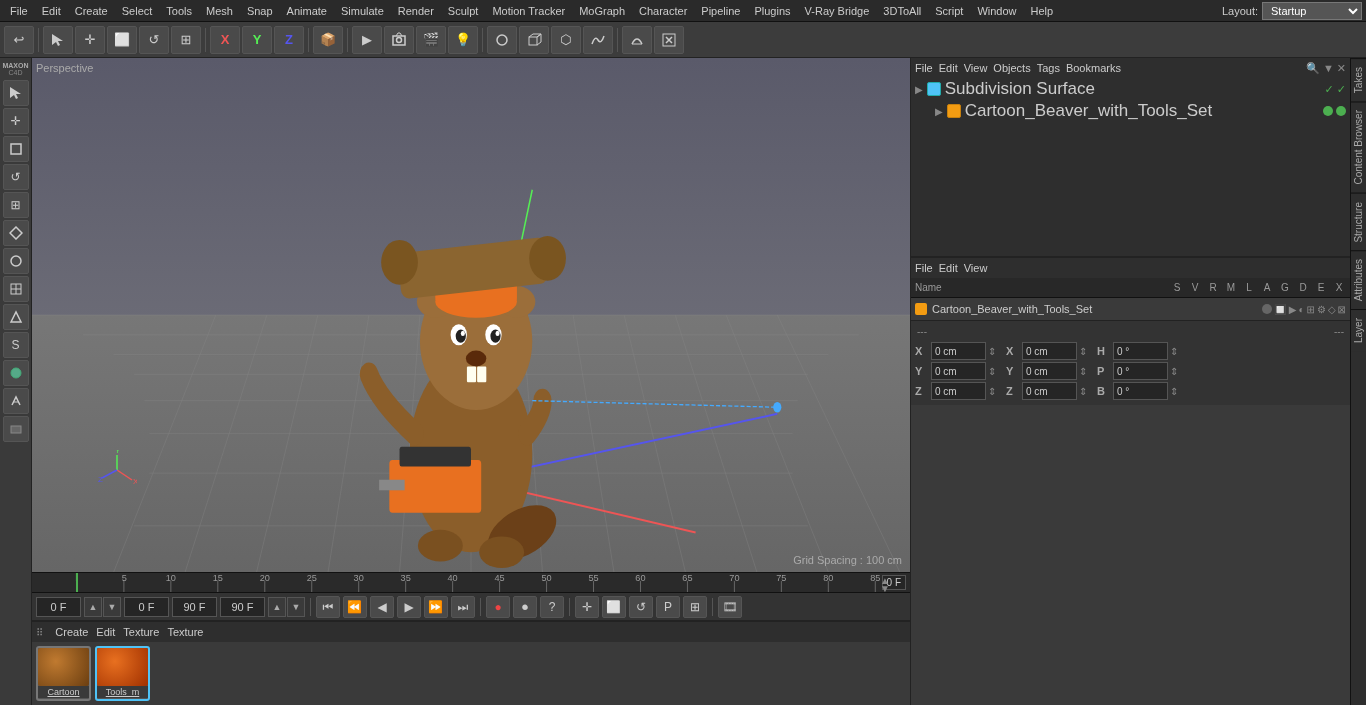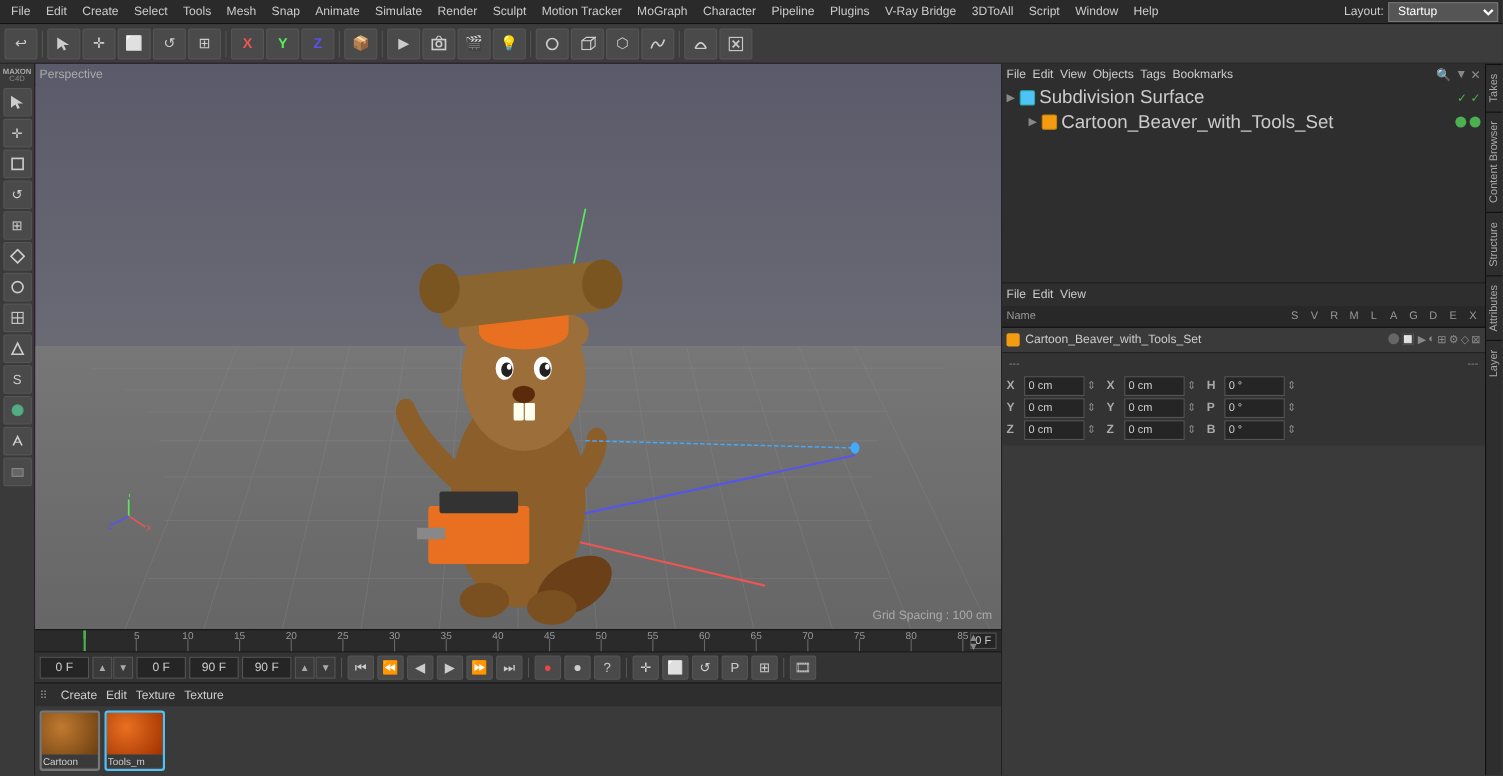--- a/index.html
+++ b/index.html
@@ -244,23 +244,25 @@
       position: relative;
       cursor: pointer;
       overflow: hidden;
       display: flex;
       flex-direction: column;
       align-items: center;
     }
     .material-label {
       font-size: 9px;
       color: #ccc;
+      text-align: center;
       padding: 1px;
       width: 100%;
       background: #3a3a3a;
+      text-decoration: underline;
     }
     .mat-selected {
       border: 2px solid #4fc3f7;
     }
 
     
     .right-panels {
       width: 440px;
       background: #3a3a3a;
       display: flex;

